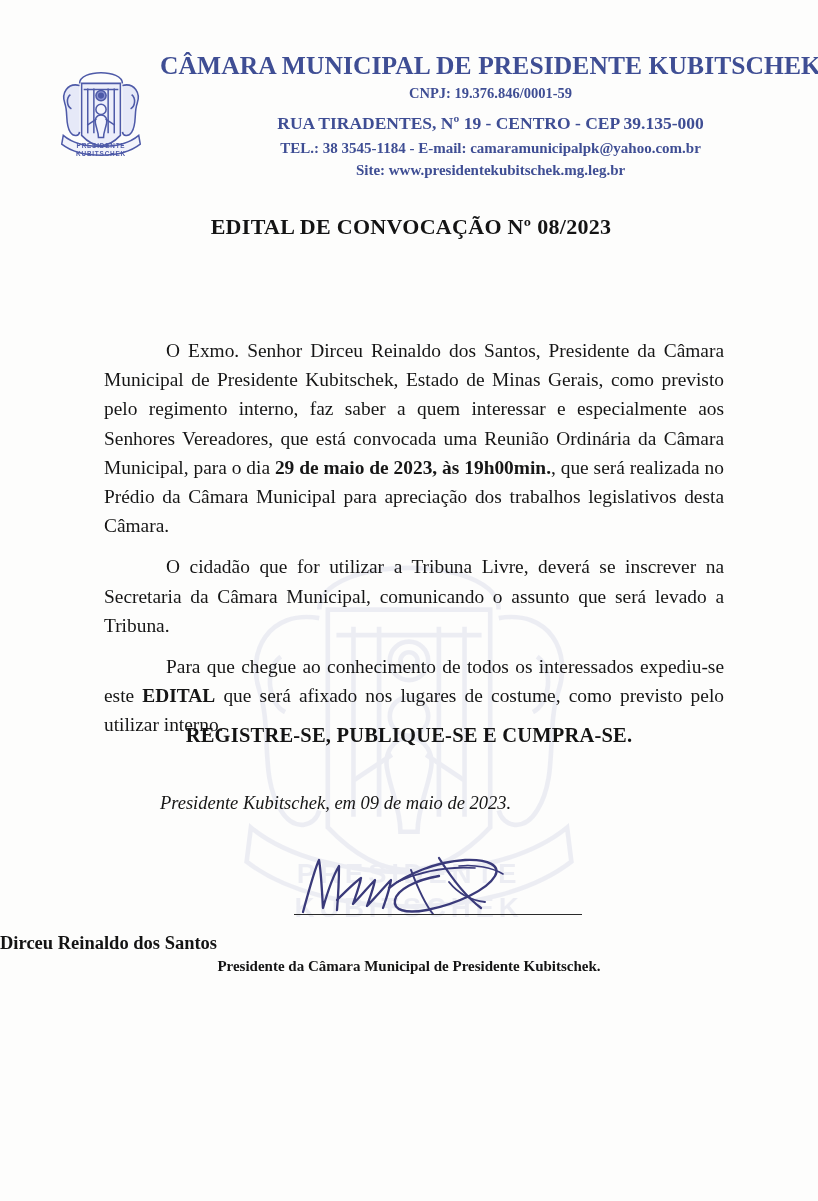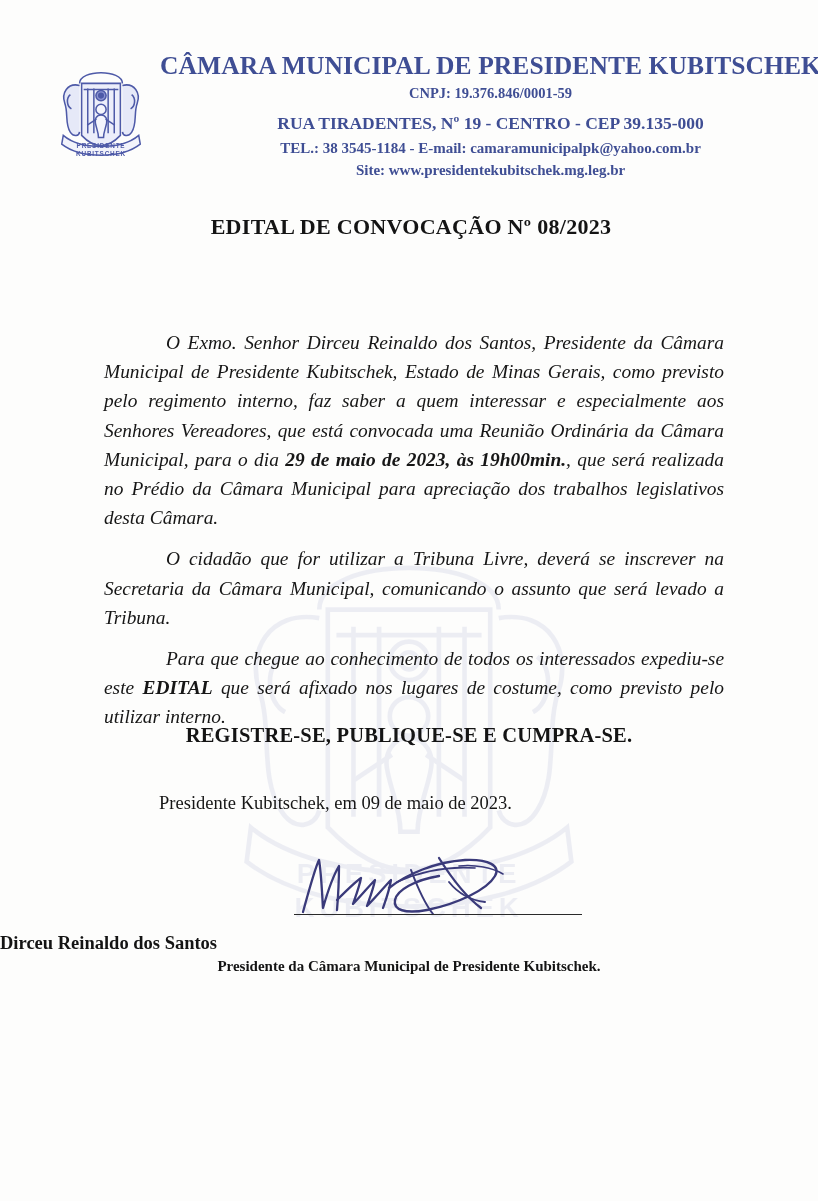--- a/index.html
+++ b/index.html
@@ -110,24 +110,23 @@
     font-weight: bold;
     letter-spacing: 0.3px;
     color: #141414;
     z-index: 2;
   }
 
   
   .body-block {
     position: absolute;
     left: 104px;
-    top: 328px;
+    top: 336px;
     width: 620px;
     z-index: 2;
-    font-style: italic;
   }
   .para {
     font-size: 19.4px;
     line-height: 29.2px;
     text-align: justify;
     text-indent: 62px;
     margin: 0;
     color: #161616;
     hyphens: none;
   }
@@ -153,20 +152,21 @@
   }
   .place-date {
     position: absolute;
     left: 0;
     top: 793px;
     width: 671px;
     text-align: center;
     font-size: 18.5px;
     color: #161616;
     z-index: 2;
+    font-style: italic;
   }
 
   
   .sig-area {
     position: absolute;
     left: 0;
     top: 852px;
     width: 818px;
     z-index: 2;
   }

